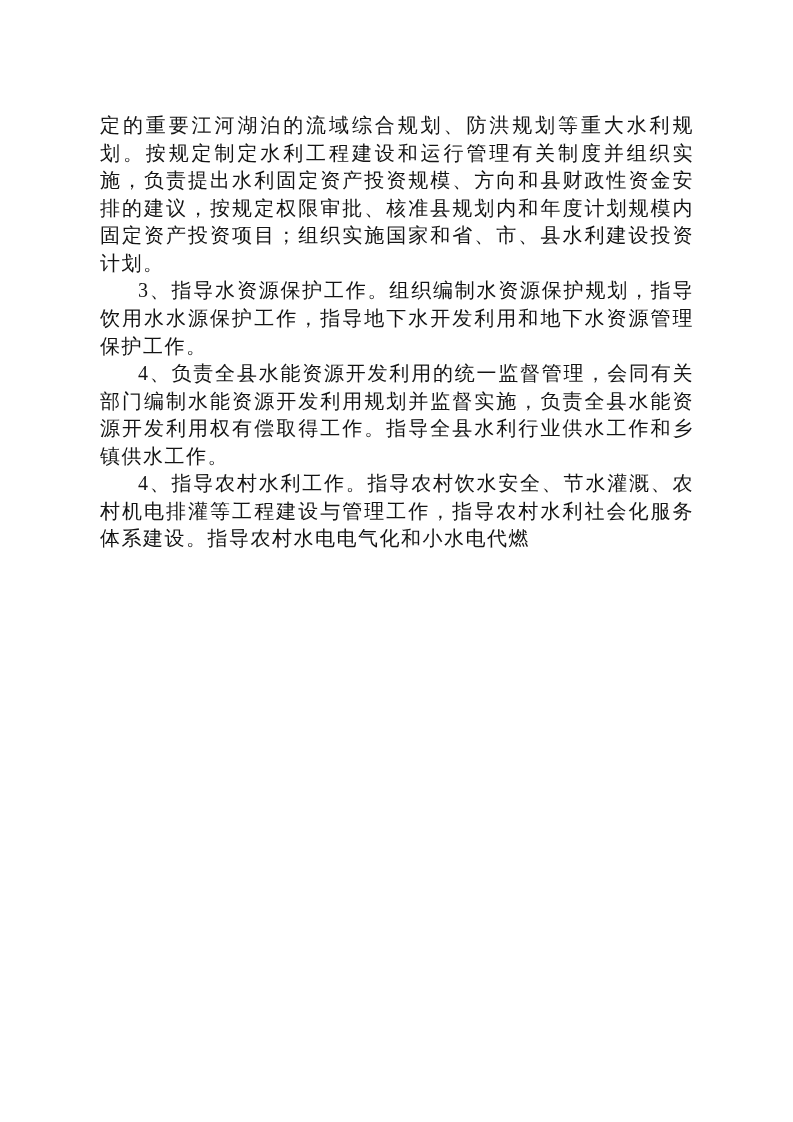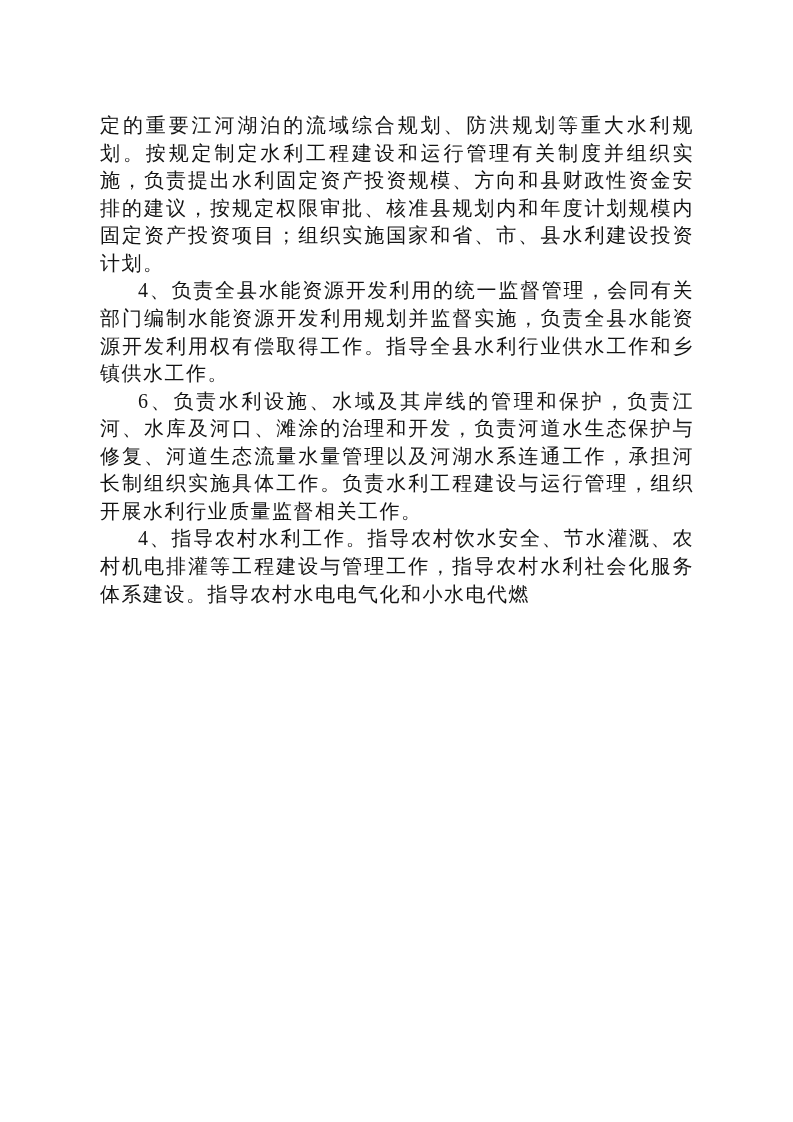--- a/index.html
+++ b/index.html
@@ -39,17 +39,17 @@
     .text-block p.indent {
       text-indent: 38px;
     }
   </style>
 </head>
 <body>
 
 <main class="page">
   <section class="text-block">
     <p>定的重要江河湖泊的流域综合规划、防洪规划等重大水利规划。按规定制定水利工程建设和运行管理有关制度并组织实施，负责提出水利固定资产投资规模、方向和县财政性资金安排的建议，按规定权限审批、核准县规划内和年度计划规模内固定资产投资项目；组织实施国家和省、市、县水利建设投资计划。</p>
+    <p class="indent">3、指导水资源保护工作。组织编制水资源保护规划，指导饮用水水源保护工作，指导地下水开发利用和地下水资源管理保护工作。</p>
     <p class="indent">4、负责全县水能资源开发利用的统一监督管理，会同有关部门编制水能资源开发利用规划并监督实施，负责全县水能资源开发利用权有偿取得工作。指导全县水利行业供水工作和乡镇供水工作。</p>
-    <p class="indent">6、负责水利设施、水域及其岸线的管理和保护，负责江河、水库及河口、滩涂的治理和开发，负责河道水生态保护与修复、河道生态流量水量管理以及河湖水系连通工作，承担河长制组织实施具体工作。负责水利工程建设与运行管理，组织开展水利行业质量监督相关工作。</p>
     <p class="indent">4、指导农村水利工作。指导农村饮水安全、节水灌溉、农村机电排灌等工程建设与管理工作，指导农村水利社会化服务体系建设。指导农村水电电气化和小水电代燃</p>
   </section>
 </main>
 
 </body></html>

